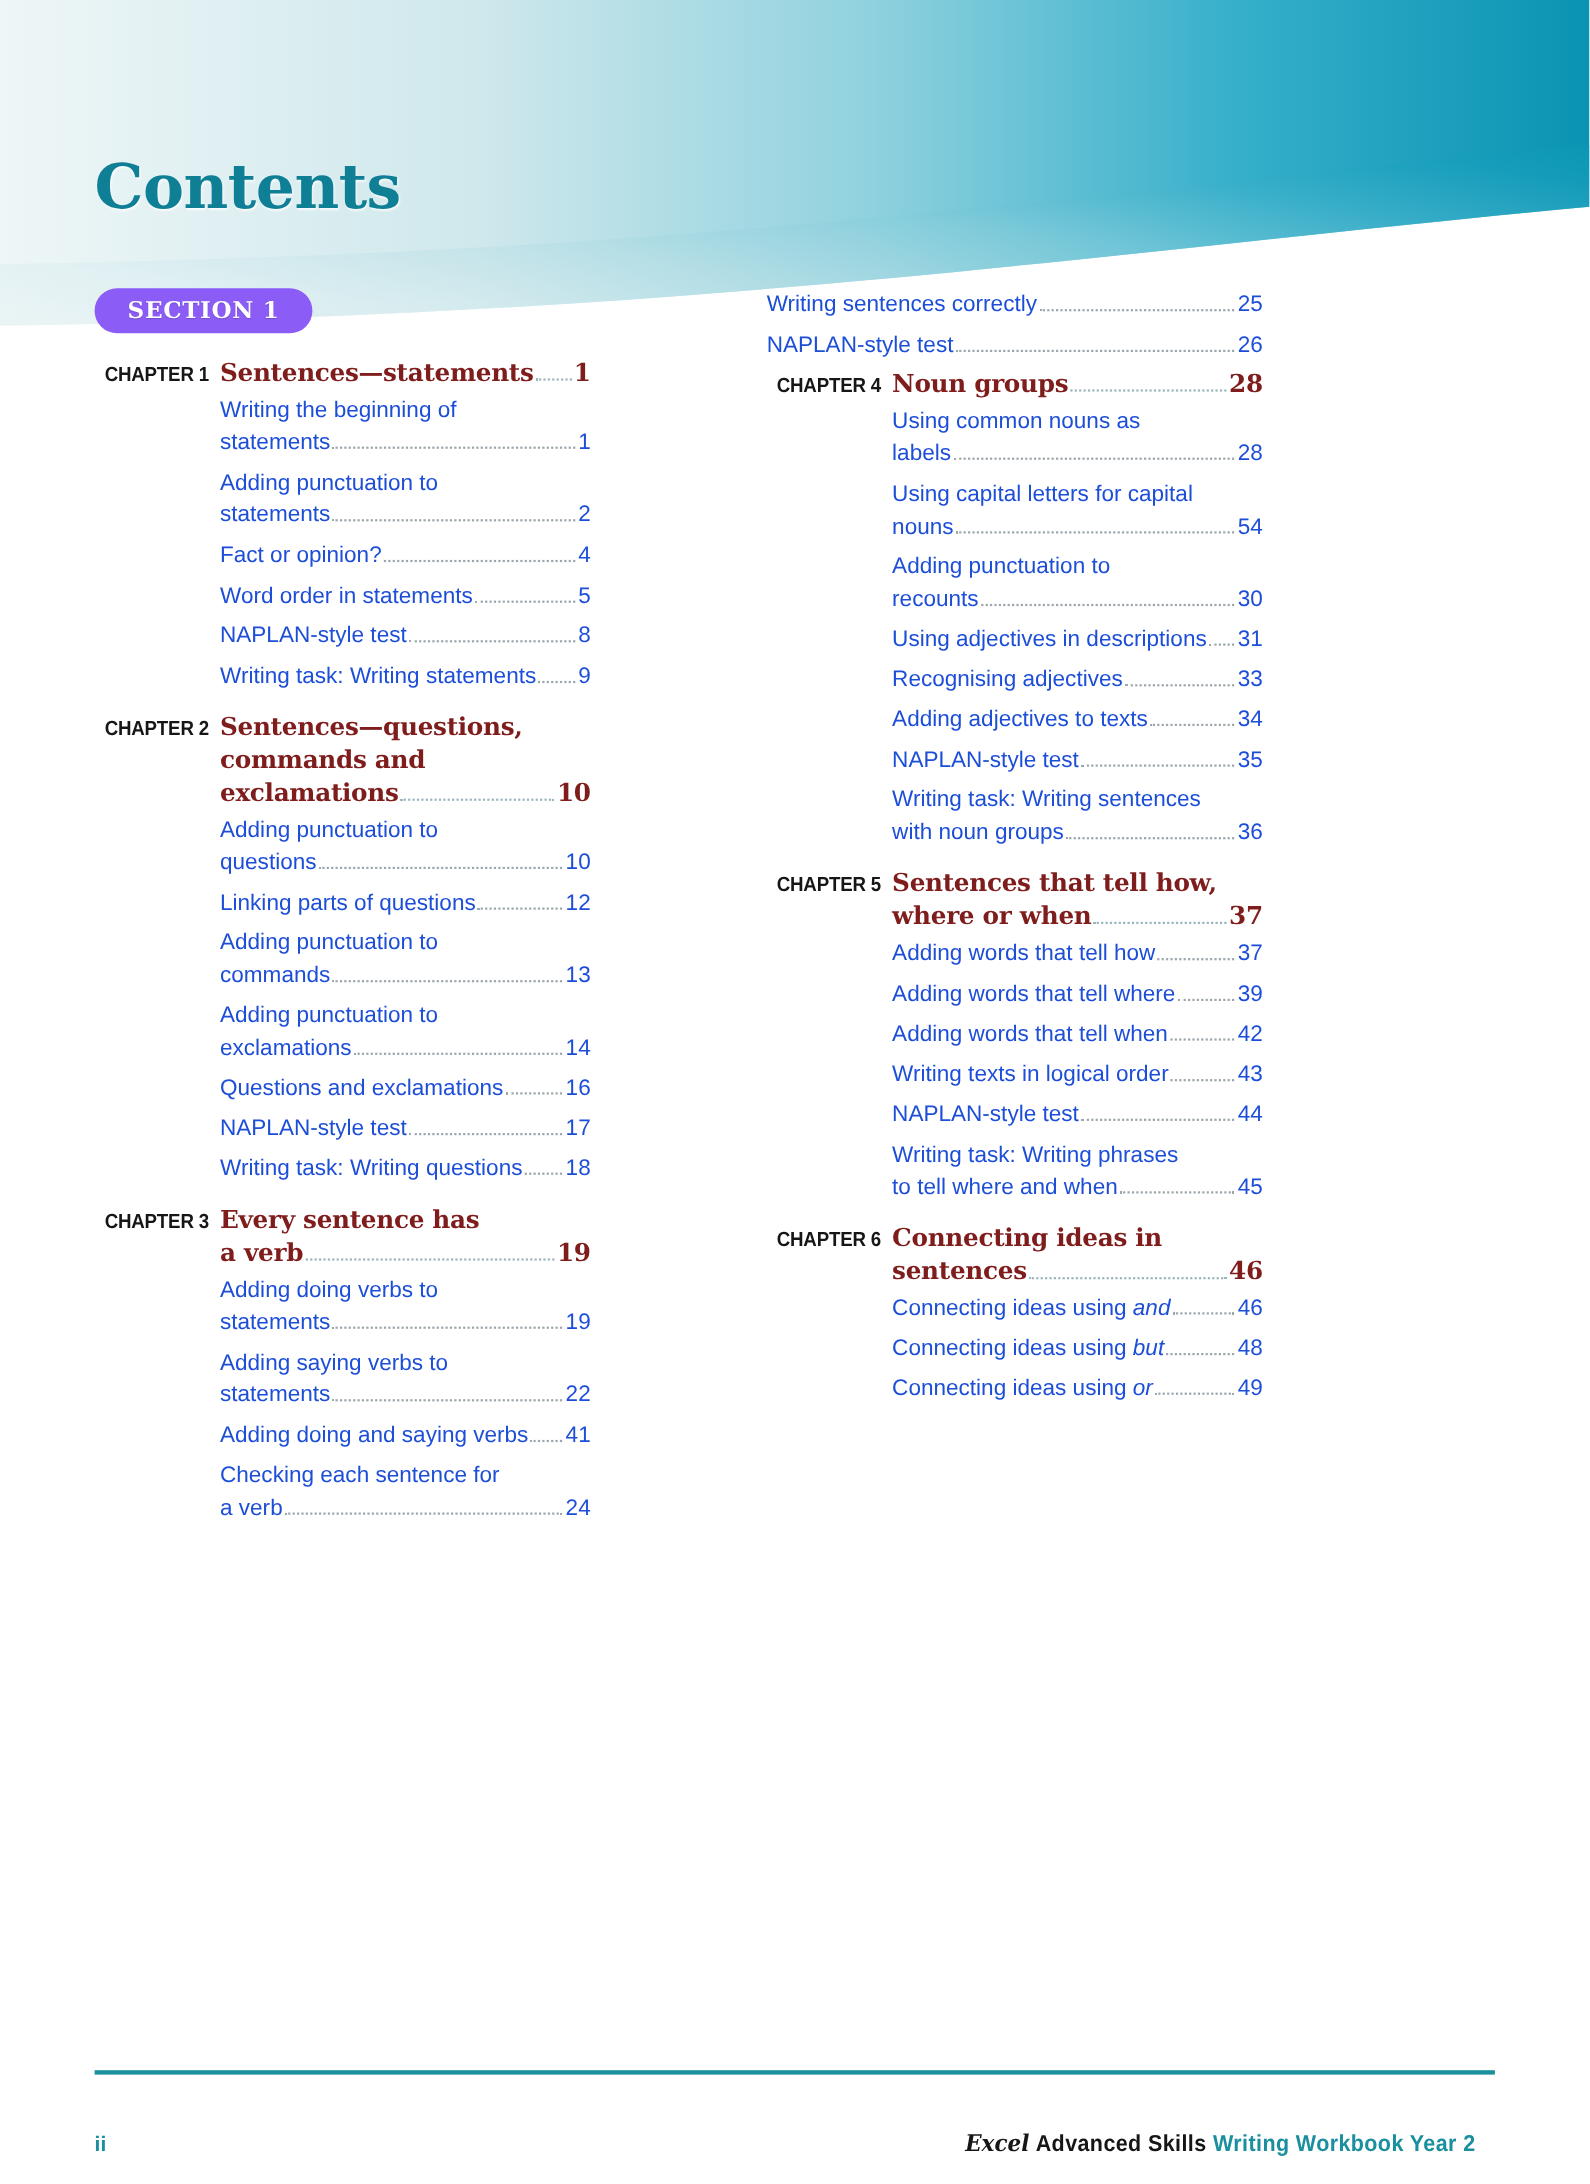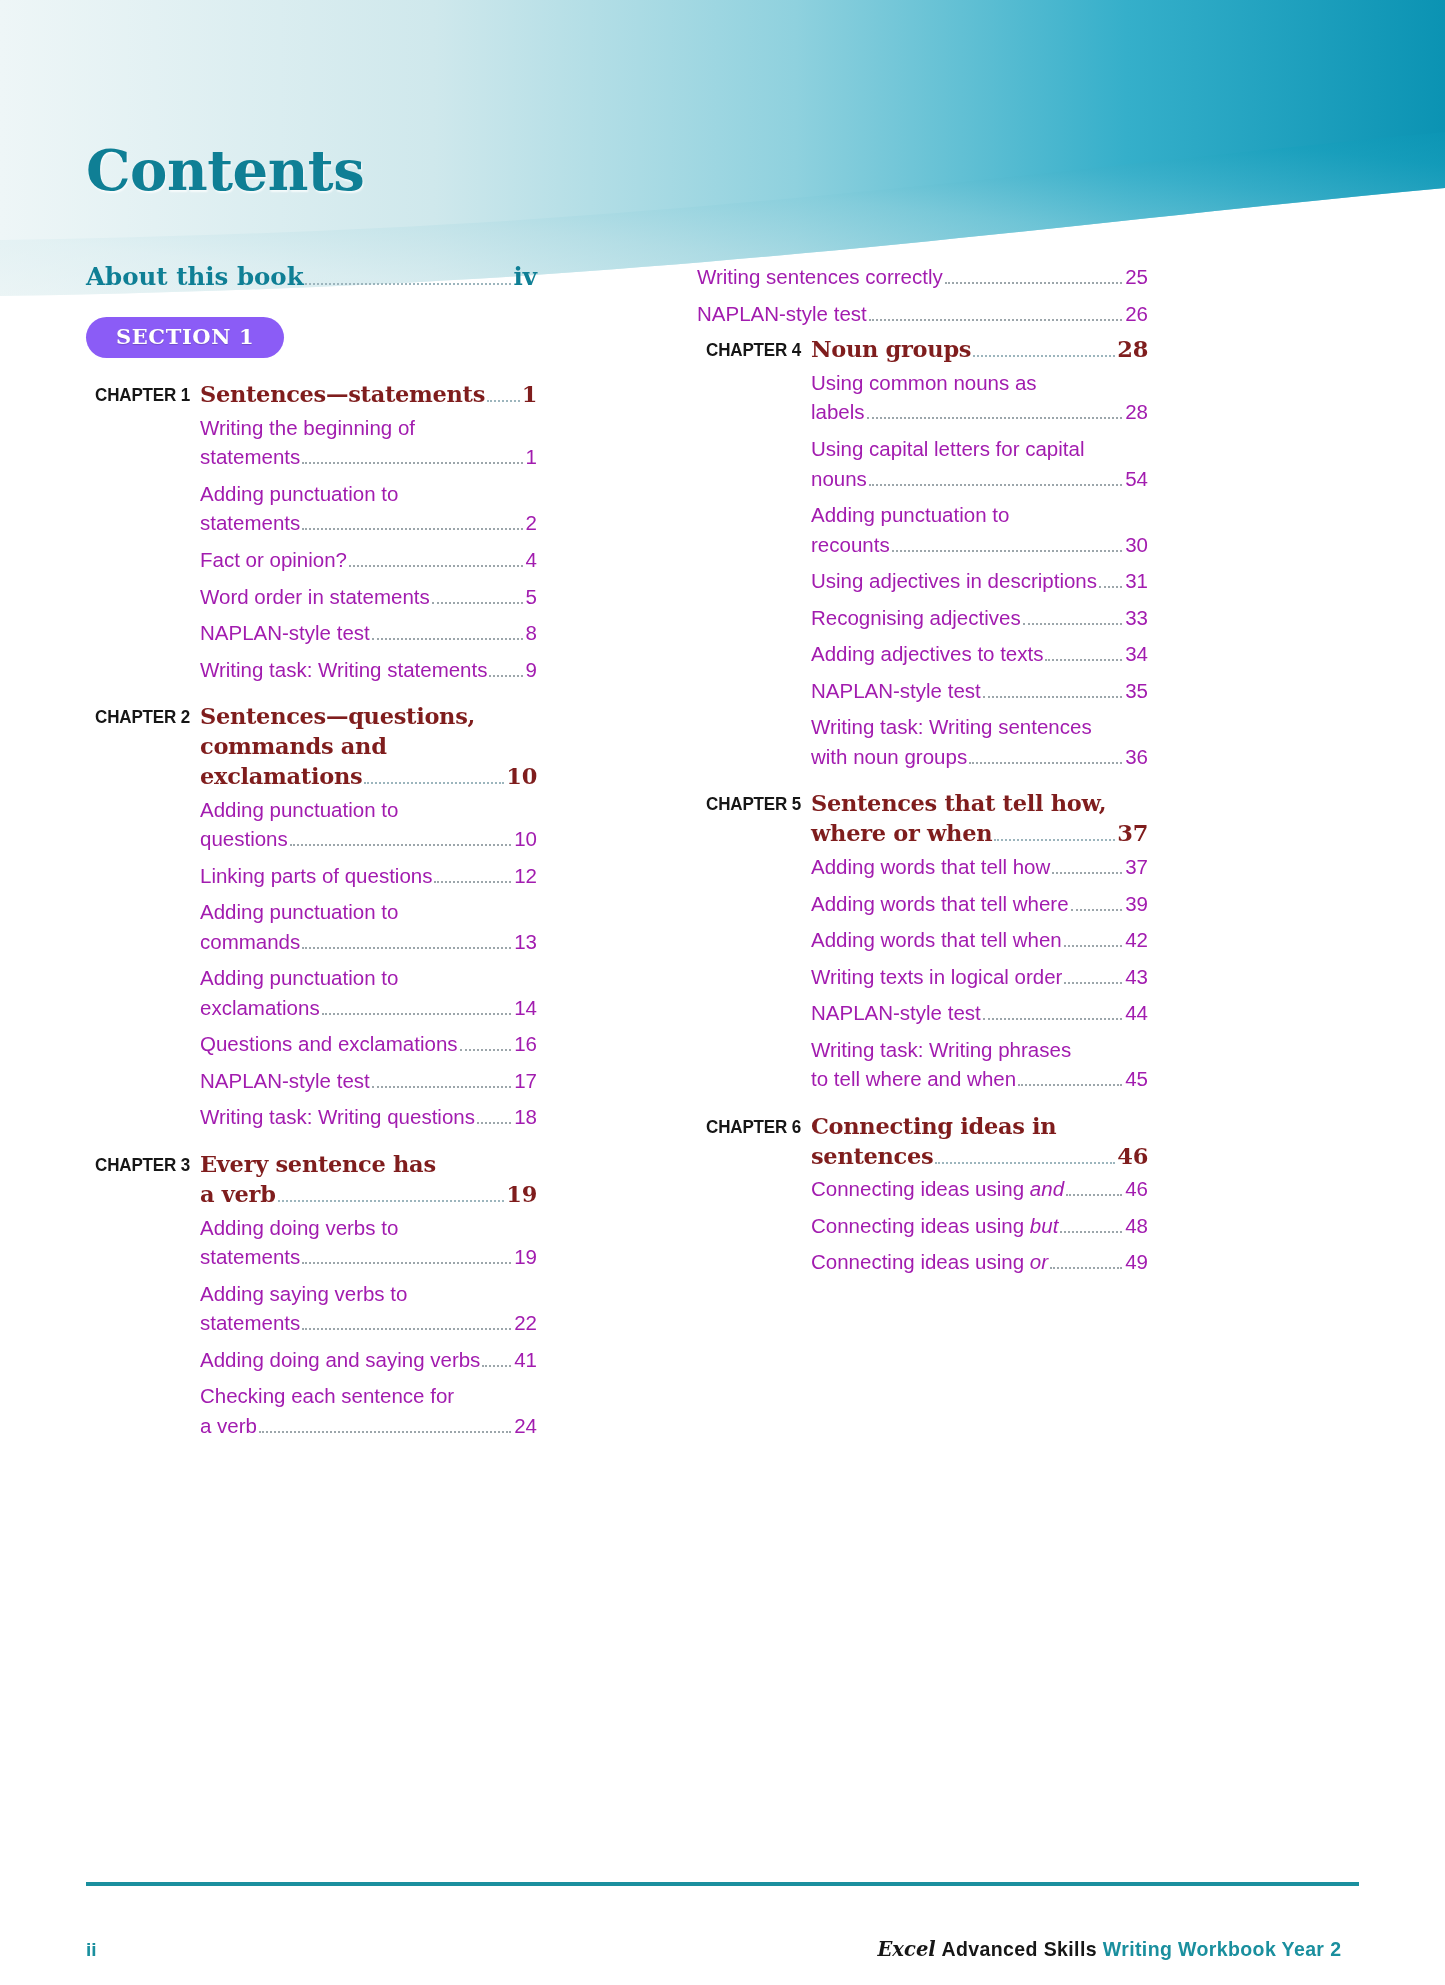--- a/index.html
+++ b/index.html
@@ -126,21 +126,21 @@
     min-width:4px;
   }
   .chap-line .pg{ flex:0 0 auto; }
 
   
   .entries{ margin-left:114px; }
   .entry{
     font-family:"Liberation Sans", sans-serif;
     font-size:20.5px;
     line-height:1.44;
-    color:#a21caf;
+    color:#1d4ed8;
     margin-bottom:7px;
   }
   .entry .first-line{ display:block; }
   .entry .last-line{
     display:flex; align-items:baseline; white-space:nowrap;
   }
   .entry .last-line .txt{ flex:0 0 auto; }
   .entry .last-line .dots{
     flex:1 1 auto;
     border-bottom:2.5px dotted #9ca6ab;
@@ -213,25 +213,20 @@
   </svg>
 </div>
 
 <h1 id="page-title">Contents</h1>
 
 <div id="content">
   <div class="columns">
 
     <div class="col col-left">
 
-      <div class="about-row">
-        <span class="ttl">About this book</span>
-        <span class="dots"></span>
-        <span class="pg">iv</span>
-      </div>
 
       <div class="section-pill">SECTION 1</div>
 
       <div id="left-chapters">
           <div class="chapter">
             <div class="chapter-head">
               <div class="chap-label">CHAPTER 1</div>
               <div class="chap-title-wrap">
                 <div class="chap-line">
                   <span class="txt">Sentences—statements</span>

